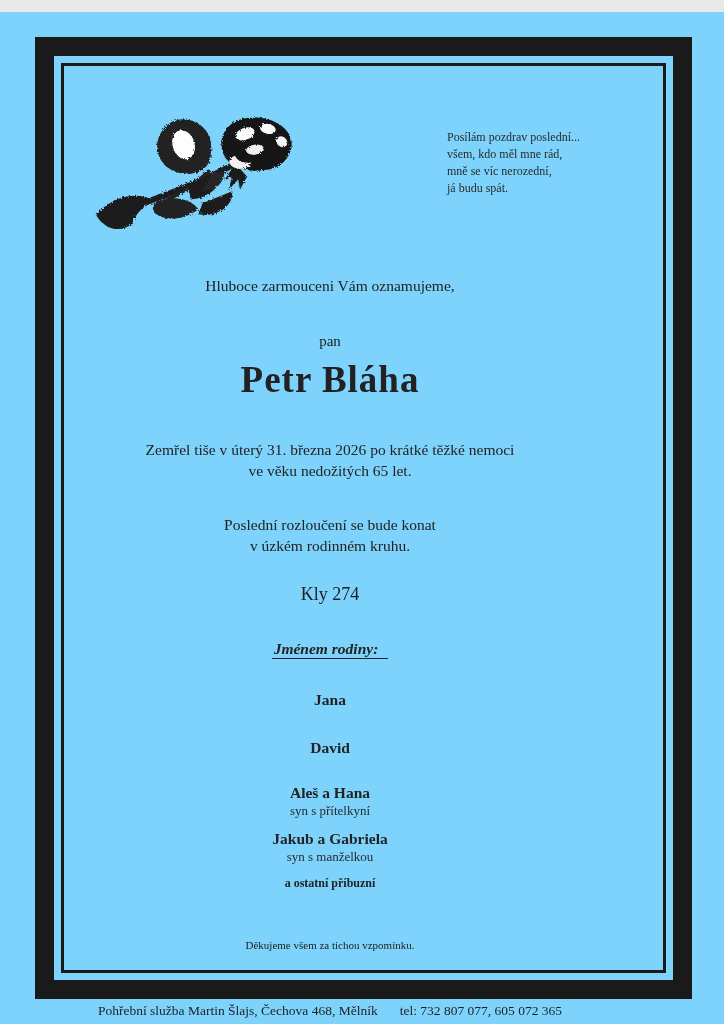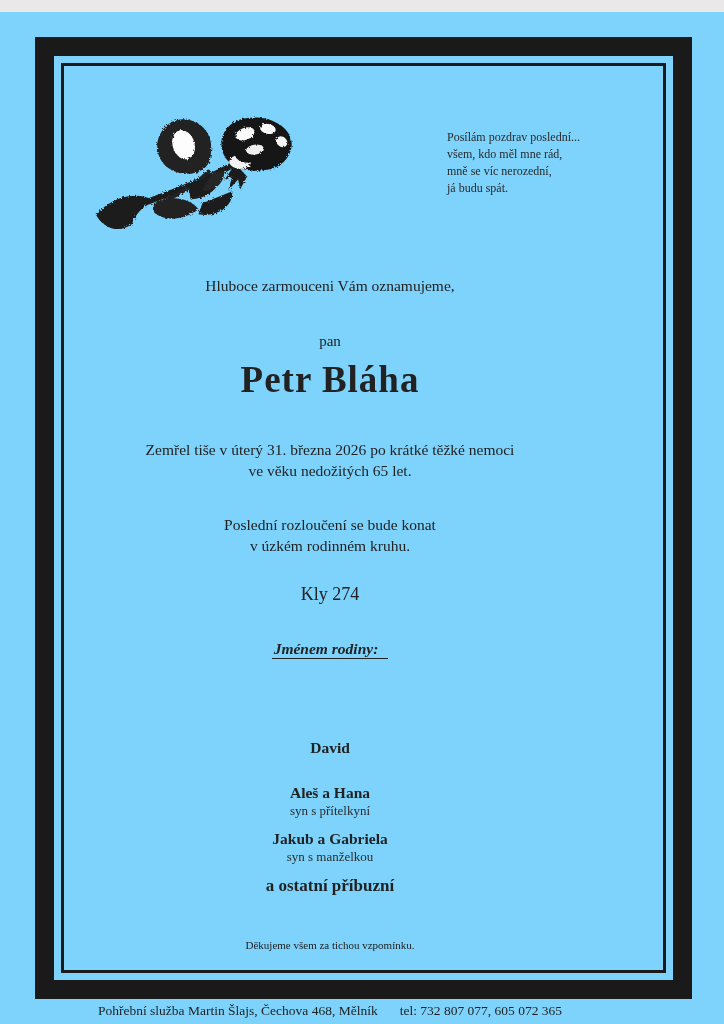--- a/index.html
+++ b/index.html
@@ -38,21 +38,21 @@
   .family-heading span{
     font-style:italic;font-weight:600;
     border-bottom:1.4px solid #222;padding:0 10px 1px 2px;
   }
   .fam-name{font-size:15.5px;font-weight:bold;}
   .fam-rel{font-size:13px;color:#2b2b2b;}
   .fam-1n{top:679px;} .fam-1r{top:698px;}
   .fam-2n{top:727px;} .fam-2r{top:746px;}
   .fam-3n{top:772px;} .fam-3r{top:791px;}
   .fam-4n{top:818px;} .fam-4r{top:837px;}
-  .fam-close{top:864px;font-size:17px;font-weight:bold;}
+  .fam-close{top:864px;font-size:12px;font-weight:bold;}
   .thanks{top:927px;font-size:11px;}
   .footer{top:991px;font-size:13.5px;color:#1f1f1f;}
   .footer .svc{margin-right:22px;text-align:center;}
 </style>
 </head>
 <body>
 
 <div class="page">
 
   <div class="frame">
@@ -117,20 +117,21 @@
     <div>Poslední rozloučení se bude konat</div>
     <div>v úzkém rodinném kruhu.</div>
   </div>
 
   <div class="abs address">Kly 274</div>
 
   <div class="abs family-heading">
     <span>Jménem rodiny:</span>
   </div>
 
+  <div class="abs fam-name fam-1n">Jana</div>
 
   <div class="abs fam-name fam-2n">David</div>
 
   <div class="abs fam-name fam-3n">Aleš a Hana</div>
   <div class="abs fam-rel fam-3r">syn s přítelkyní</div>
 
   <div class="abs fam-name fam-4n">Jakub a Gabriela</div>
   <div class="abs fam-rel fam-4r">syn s manželkou</div>
 
   <div class="abs fam-close">a ostatní příbuzní</div>

